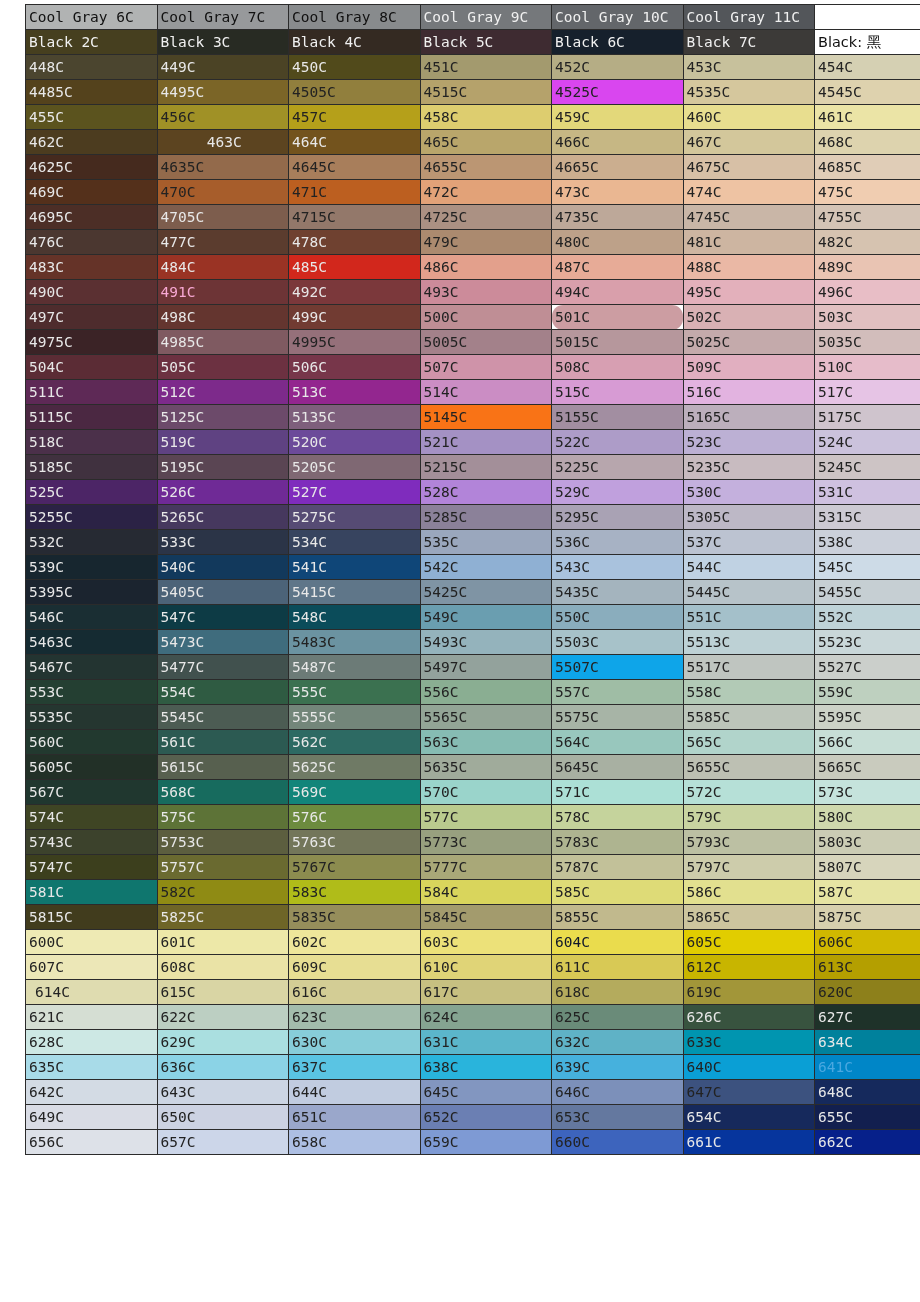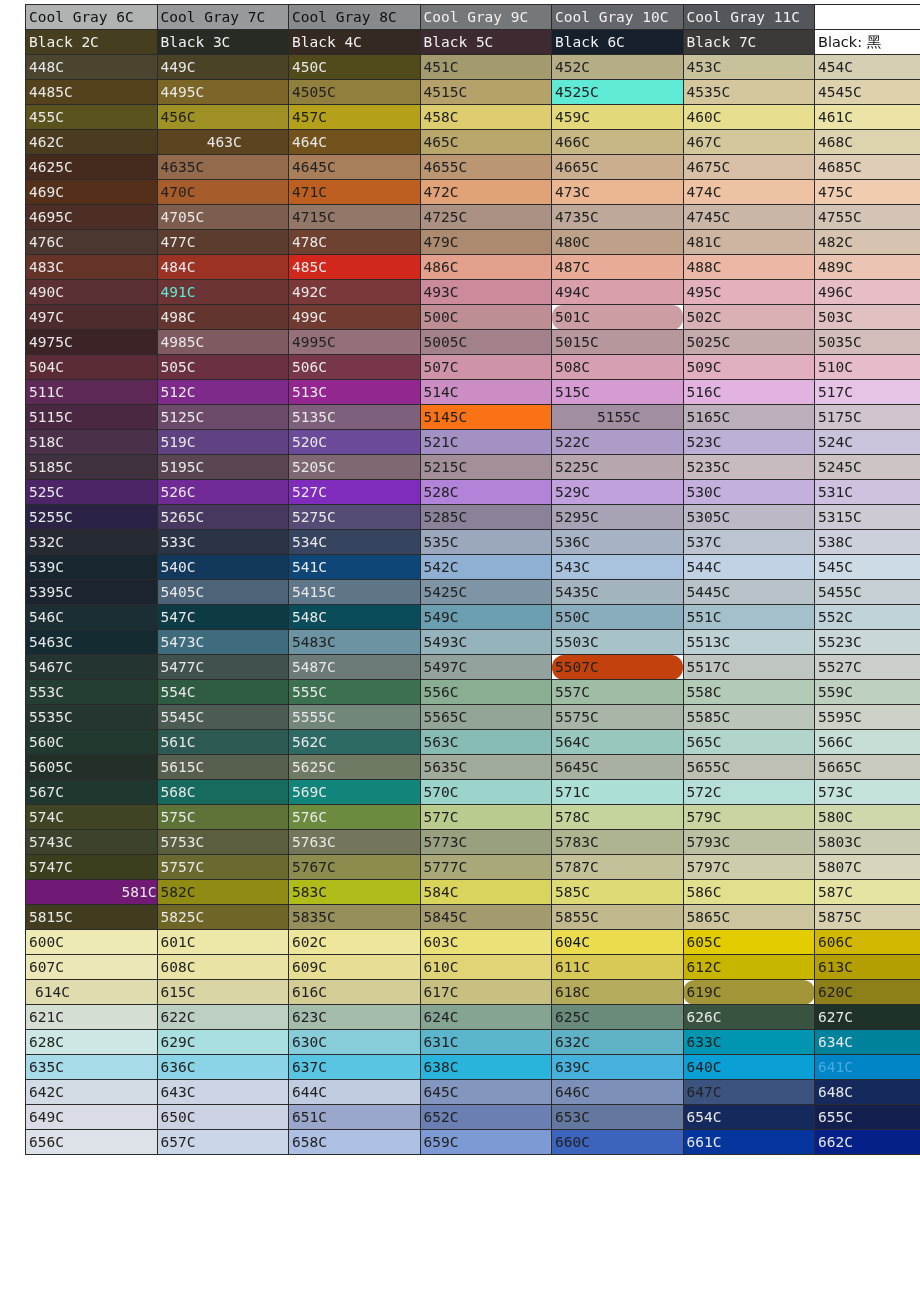--- a/index.html
+++ b/index.html
@@ -98,21 +98,21 @@
           <td style="background-color: rgb(163, 154, 110); color: rgb(34, 34, 34);"><span>451C</span></td>
           <td style="background-color: rgb(181, 173, 133); color: rgb(34, 34, 34);"><span>452C</span></td>
           <td style="background-color: rgb(199, 193, 156); color: rgb(34, 34, 34);"><span>453C</span></td>
           <td style="background-color: rgb(213, 208, 179); color: rgb(34, 34, 34);"><span>454C</span></td>
         </tr>
         <tr>
           <td style="background-color: rgb(84, 66, 28); color: rgb(232, 232, 232);"><span>4485C</span></td>
           <td style="background-color: rgb(123, 101, 39); color: rgb(232, 232, 232);"><span>4495C</span></td>
           <td style="background-color: rgb(145, 127, 61); color: rgb(34, 34, 34);"><span>4505C</span></td>
           <td style="background-color: rgb(181, 162, 107); color: rgb(34, 34, 34);"><span>4515C</span></td>
-          <td style="background-color: #5eead4; color: rgb(34, 34, 34);"><span>4525C</span></td>
+          <td style="background-color: #d946ef; color: rgb(34, 34, 34);"><span>4525C</span></td>
           <td style="background-color: rgb(213, 199, 157); color: rgb(34, 34, 34);"><span>4535C</span></td>
           <td style="background-color: rgb(222, 210, 174); color: rgb(34, 34, 34);"><span>4545C</span></td>
         </tr>
         <tr>
           <td style="background-color: rgb(91, 83, 30); color: rgb(232, 232, 232);"><span>455C</span></td>
           <td style="background-color: rgb(160, 145, 38); color: rgb(34, 34, 34);"><span>456C</span></td>
           <td style="background-color: rgb(181, 160, 26); color: rgb(34, 34, 34);"><span>457C</span></td>
           <td style="background-color: rgb(221, 205, 111); color: rgb(34, 34, 34);"><span>458C</span></td>
           <td style="background-color: rgb(227, 216, 122); color: rgb(34, 34, 34);"><span>459C</span></td>
           <td style="background-color: rgb(232, 222, 143); color: rgb(34, 34, 34);"><span>460C</span></td>
@@ -167,21 +167,21 @@
           <td style="background-color: rgb(101, 51, 40); color: rgb(232, 232, 232);"><span>483C</span></td>
           <td style="background-color: rgb(154, 51, 36); color: rgb(232, 232, 232);"><span>484C</span></td>
           <td style="background-color: rgb(210, 39, 28); color: rgb(232, 232, 232);"><span>485C</span></td>
           <td style="background-color: rgb(227, 160, 140); color: rgb(34, 34, 34);"><span>486C</span></td>
           <td style="background-color: rgb(231, 171, 151); color: rgb(34, 34, 34);"><span>487C</span></td>
           <td style="background-color: rgb(234, 184, 165); color: rgb(34, 34, 34);"><span>488C</span></td>
           <td style="background-color: rgb(233, 196, 179); color: rgb(34, 34, 34);"><span>489C</span></td>
         </tr>
         <tr>
           <td style="background-color: rgb(91, 48, 50); color: rgb(232, 232, 232);"><span>490C</span></td>
-          <td style="background-color: rgb(109, 52, 54); color: #5eead4;"><span>491C</span></td>
+          <td style="background-color: rgb(109, 52, 54); color: #f9a8d4;"><span>491C</span></td>
           <td style="background-color: rgb(123, 56, 59); color: rgb(232, 232, 232);"><span>492C</span></td>
           <td style="background-color: rgb(204, 139, 154); color: rgb(34, 34, 34);"><span>493C</span></td>
           <td style="background-color: rgb(217, 159, 171); color: rgb(34, 34, 34);"><span>494C</span></td>
           <td style="background-color: rgb(227, 176, 187); color: rgb(34, 34, 34);"><span>495C</span></td>
           <td style="background-color: rgb(232, 190, 198); color: rgb(34, 34, 34);"><span>496C</span></td>
         </tr>
         <tr>
           <td style="background-color: rgb(78, 44, 45); color: rgb(232, 232, 232);"><span>497C</span></td>
           <td style="background-color: rgb(100, 53, 47); color: rgb(232, 232, 232);"><span>498C</span></td>
           <td style="background-color: rgb(113, 59, 50); color: rgb(232, 232, 232);"><span>499C</span></td>
@@ -215,21 +215,21 @@
           <td style="background-color: rgb(203, 141, 196); color: rgb(34, 34, 34);"><span>514C</span></td>
           <td style="background-color: rgb(215, 155, 212); color: rgb(34, 34, 34);"><span>515C</span></td>
           <td style="background-color: rgb(226, 179, 224); color: rgb(34, 34, 34);"><span>516C</span></td>
           <td style="background-color: rgb(230, 196, 229); color: rgb(34, 34, 34);"><span>517C</span></td>
         </tr>
         <tr>
           <td style="background-color: rgb(75, 40, 66); color: rgb(232, 232, 232);"><span>5115C</span></td>
           <td style="background-color: rgb(108, 74, 106); color: rgb(232, 232, 232);"><span>5125C</span></td>
           <td style="background-color: rgb(126, 95, 124); color: rgb(232, 232, 232);"><span>5135C</span></td>
           <td style="background-color: #f97316; color: rgb(34, 34, 34);"><span>5145C</span></td>
-          <td style="background-color: rgb(162, 142, 161); color: rgb(34, 34, 34); text-align: center;"><span>5155C</span></td>
+          <td style="background-color: rgb(162, 142, 161); color: rgb(34, 34, 34);"><span>5155C</span></td>
           <td style="background-color: rgb(188, 175, 188); color: rgb(34, 34, 34);"><span>5165C</span></td>
           <td style="background-color: rgb(207, 196, 205); color: rgb(34, 34, 34);"><span>5175C</span></td>
         </tr>
         <tr>
           <td style="background-color: rgb(75, 48, 74); color: rgb(232, 232, 232);"><span>518C</span></td>
           <td style="background-color: rgb(95, 66, 130); color: rgb(232, 232, 232);"><span>519C</span></td>
           <td style="background-color: rgb(108, 74, 154); color: rgb(232, 232, 232);"><span>520C</span></td>
           <td style="background-color: rgb(164, 145, 196); color: rgb(34, 34, 34);"><span>521C</span></td>
           <td style="background-color: rgb(173, 156, 200); color: rgb(34, 34, 34);"><span>522C</span></td>
           <td style="background-color: rgb(188, 176, 212); color: rgb(34, 34, 34);"><span>523C</span></td>
@@ -305,21 +305,21 @@
           <td style="background-color: rgb(148, 179, 188); color: rgb(34, 34, 34);"><span>5493C</span></td>
           <td style="background-color: rgb(167, 194, 201); color: rgb(34, 34, 34);"><span>5503C</span></td>
           <td style="background-color: rgb(189, 209, 213); color: rgb(34, 34, 34);"><span>5513C</span></td>
           <td style="background-color: rgb(201, 215, 217); color: rgb(34, 34, 34);"><span>5523C</span></td>
         </tr>
         <tr>
           <td style="background-color: rgb(35, 52, 49); color: rgb(232, 232, 232);"><span>5467C</span></td>
           <td style="background-color: rgb(65, 81, 78); color: rgb(232, 232, 232);"><span>5477C</span></td>
           <td style="background-color: rgb(108, 123, 119); color: rgb(232, 232, 232);"><span>5487C</span></td>
           <td style="background-color: rgb(147, 162, 156); color: rgb(34, 34, 34);"><span>5497C</span></td>
-          <td style="background-color: #c2410c; color: rgb(34, 34, 34); border-radius: 12px;"><span>5507C</span></td>
+          <td style="background-color: #0ea5e9; color: rgb(34, 34, 34);"><span>5507C</span></td>
           <td style="background-color: rgb(191, 197, 192); color: rgb(34, 34, 34);"><span>5517C</span></td>
           <td style="background-color: rgb(203, 207, 203); color: rgb(34, 34, 34);"><span>5527C</span></td>
         </tr>
         <tr>
           <td style="background-color: rgb(36, 63, 50); color: rgb(232, 232, 232);"><span>553C</span></td>
           <td style="background-color: rgb(47, 91, 66); color: rgb(232, 232, 232);"><span>554C</span></td>
           <td style="background-color: rgb(59, 113, 80); color: rgb(232, 232, 232);"><span>555C</span></td>
           <td style="background-color: rgb(138, 174, 146); color: rgb(34, 34, 34);"><span>556C</span></td>
           <td style="background-color: rgb(159, 189, 165); color: rgb(34, 34, 34);"><span>557C</span></td>
           <td style="background-color: rgb(178, 202, 182); color: rgb(34, 34, 34);"><span>558C</span></td>
@@ -382,21 +382,21 @@
         <tr>
           <td style="background-color: rgb(60, 63, 29); color: rgb(232, 232, 232);"><span>5747C</span></td>
           <td style="background-color: rgb(106, 106, 48); color: rgb(232, 232, 232);"><span>5757C</span></td>
           <td style="background-color: rgb(140, 140, 79); color: rgb(34, 34, 34);"><span>5767C</span></td>
           <td style="background-color: rgb(169, 168, 120); color: rgb(34, 34, 34);"><span>5777C</span></td>
           <td style="background-color: rgb(194, 193, 153); color: rgb(34, 34, 34);"><span>5787C</span></td>
           <td style="background-color: rgb(205, 204, 171); color: rgb(34, 34, 34);"><span>5797C</span></td>
           <td style="background-color: rgb(215, 213, 188); color: rgb(34, 34, 34);"><span>5807C</span></td>
         </tr>
         <tr>
-          <td style="background-color: #701a75; color: rgb(232, 232, 232); text-align: right;"><span>581C</span></td>
+          <td style="background-color: #0f766e; color: rgb(232, 232, 232);"><span>581C</span></td>
           <td style="background-color: rgb(143, 139, 20); color: rgb(34, 34, 34);"><span>582C</span></td>
           <td style="background-color: rgb(176, 188, 25); color: rgb(34, 34, 34); margin-top: 19px;"><span>583C</span></td>
           <td style="background-color: rgb(217, 213, 92); color: rgb(34, 34, 34);"><span>584C</span></td>
           <td style="background-color: rgb(222, 219, 119); color: rgb(34, 34, 34);"><span>585C</span></td>
           <td style="background-color: rgb(226, 224, 143); color: rgb(34, 34, 34);"><span>586C</span></td>
           <td style="background-color: rgb(230, 228, 163); color: rgb(34, 34, 34);"><span>587C</span></td>
         </tr>
         <tr>
           <td style="background-color: rgb(65, 60, 29); color: rgb(232, 232, 232);"><span>5815C</span></td>
           <td style="background-color: rgb(110, 101, 39); color: rgb(232, 232, 232);"><span>5825C</span></td>
@@ -423,21 +423,21 @@
           <td style="background-color: rgb(216, 201, 85); color: rgb(34, 34, 34);"><span>611C</span></td>
           <td style="background-color: rgb(200, 181, 0); color: rgb(34, 34, 34);"><span>612C</span></td>
           <td style="background-color: rgb(180, 159, 0); color: rgb(34, 34, 34);"><span>613C</span></td>
         </tr>
         <tr>
           <td style="background-color: rgb(223, 220, 176); color: rgb(34, 34, 34); padding-left: 9px;"><span>614C</span></td>
           <td style="background-color: rgb(217, 213, 164); color: rgb(34, 34, 34);"><span>615C</span></td>
           <td style="background-color: rgb(211, 205, 149); color: rgb(34, 34, 34);"><span>616C</span></td>
           <td style="background-color: rgb(199, 192, 129); color: rgb(34, 34, 34);"><span>617C</span></td>
           <td style="background-color: rgb(180, 171, 93); color: rgb(34, 34, 34);"><span>618C</span></td>
-          <td style="background-color: rgb(162, 150, 57); color: rgb(34, 34, 34); border-radius: 12px;"><span>619C</span></td>
+          <td style="background-color: rgb(162, 150, 57); color: rgb(34, 34, 34);"><span>619C</span></td>
           <td style="background-color: rgb(141, 128, 27); color: rgb(34, 34, 34);"><span>620C</span></td>
         </tr>
         <tr>
           <td style="background-color: rgb(213, 222, 211); color: rgb(34, 34, 34);"><span>621C</span></td>
           <td style="background-color: rgb(188, 207, 194); color: rgb(34, 34, 34);"><span>622C</span></td>
           <td style="background-color: rgb(163, 188, 172); color: rgb(34, 34, 34);"><span>623C</span></td>
           <td style="background-color: rgb(133, 164, 145); color: rgb(34, 34, 34);"><span>624C</span></td>
           <td style="background-color: rgb(106, 139, 121); color: rgb(34, 34, 34);"><span>625C</span></td>
           <td style="background-color: rgb(56, 83, 63); color: rgb(232, 232, 232);"><span>626C</span></td>
           <td style="background-color: rgb(30, 50, 41); color: rgb(232, 232, 232);"><span>627C</span></td>

